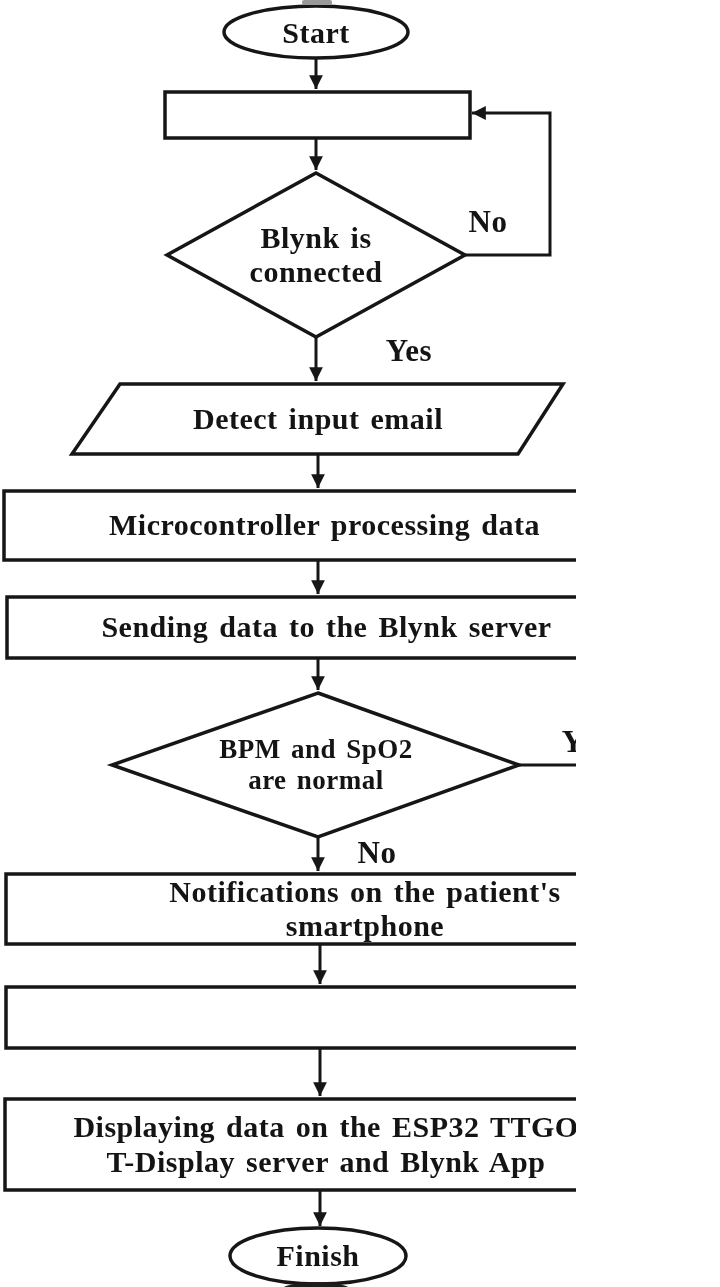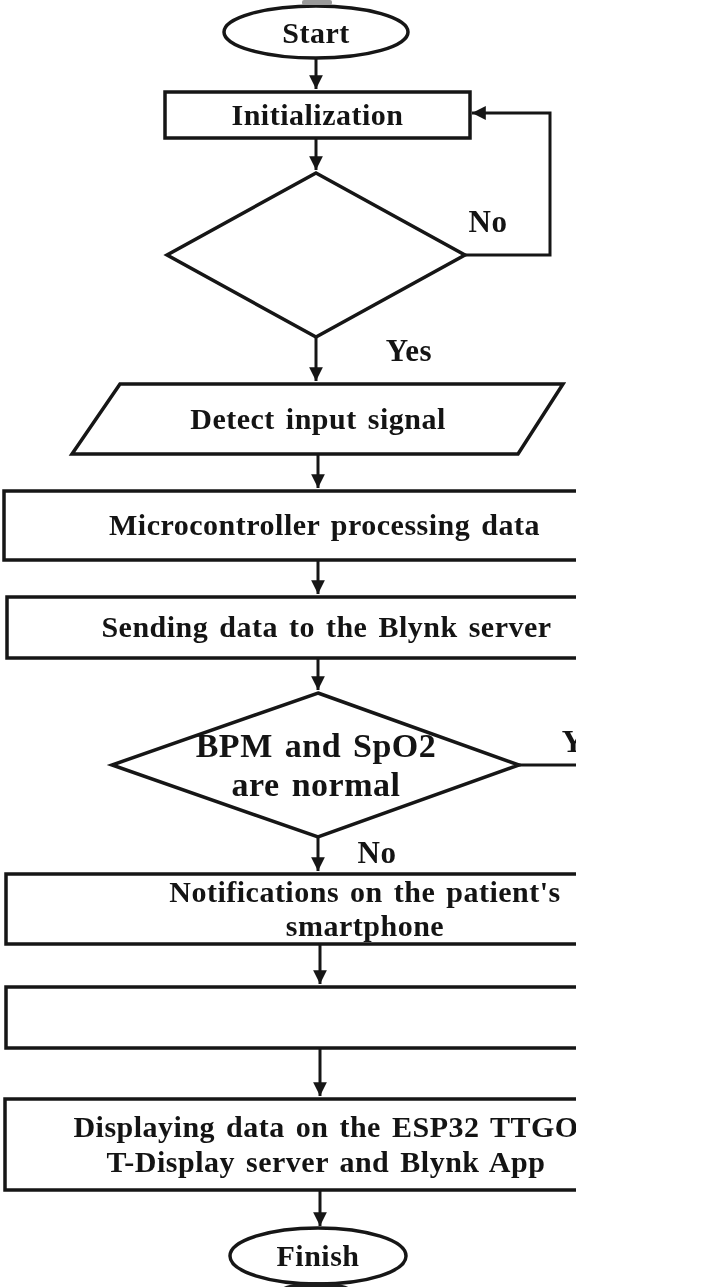--- a/index.html
+++ b/index.html
@@ -9,21 +9,21 @@
     font-family:"Liberation Serif", serif;
   }
   .layer { position:absolute; left:0; top:0; }
   .lbl {
     position:absolute; display:flex; align-items:center; justify-content:center;
     text-align:center; font-weight:bold; color:#141414;
     white-space:pre-line; font-size:30px; letter-spacing:0.5px; word-spacing:3px;
     line-height:1.15;
   }
   .edge-lbl { font-size:31px;text-align:right; }
-  .small { font-size:34px;text-align:center; }
+  .small { font-size:27px;text-align:center; }
   .artifact-top {
     position:absolute; left:302px; top:0; width:30px; height:5px;
     background:#9a9a9a; border-radius:2px;
   }
 </style>
 </head>
 <body>
 
 <div class="stage">
 
@@ -63,24 +63,25 @@
       <ellipse cx="318" cy="1256" rx="88" ry="28"></ellipse>
     </g>
 
     <ellipse cx="316" cy="1291" rx="36" ry="9" fill="#1d1d1d"></ellipse>
   </svg>
 
   <div class="artifact-top"></div>
 
   <div class="lbl" style="left:224px; top:8px; width:184px; height:50px;">Start</div>
 
-  <div class="lbl" style="left:165px; top:92px; width:305px; height:46px;">Initialization</div>
 
+  <div class="lbl" style="left:186px; top:200px; width:260px; height:110px;">Blynk is
+connected</div>
 
-  <div class="lbl" style="left:88px; top:384px; width:460px; height:70px;">Detect input signal</div>
+  <div class="lbl" style="left:88px; top:384px; width:460px; height:70px;">Detect input email</div>
 
   <div class="lbl" style="left:4px; top:491px; width:641px; height:69px;">Microcontroller processing data</div>
 
   <div class="lbl" style="left:7px; top:597px; width:639px; height:61px;">Sending data to the Blynk server</div>
 
   <div class="lbl small" style="left:166px; top:722px; width:300px; height:86px;">BPM and SpO2
 are normal</div>
 
   <div class="lbl" style="left:6px; top:874px; width:622px; height:70px;margin-left:48px;">Notifications on the patient's
 smartphone</div>

